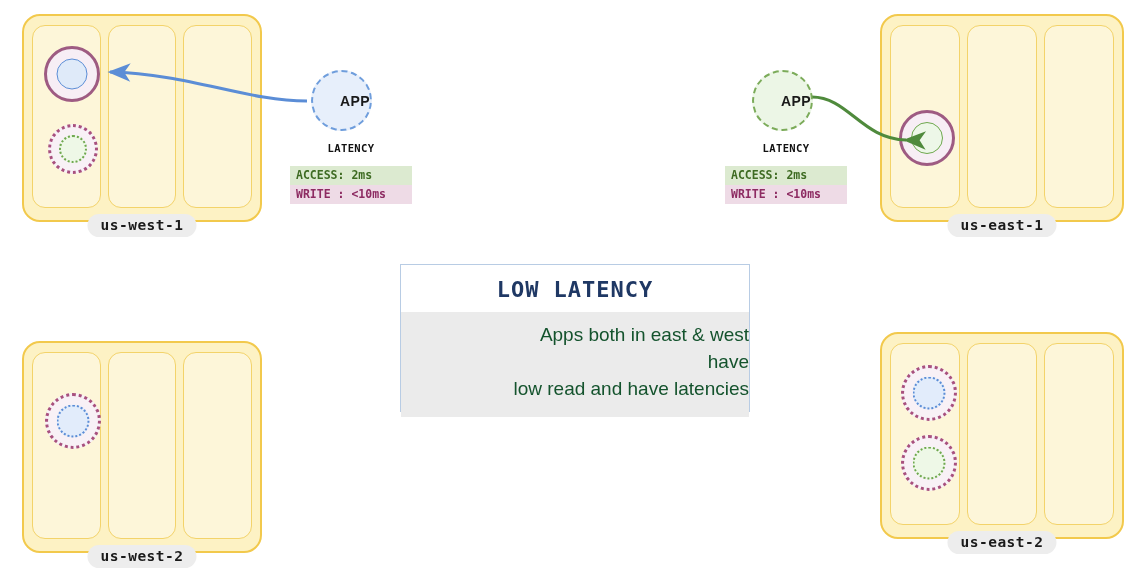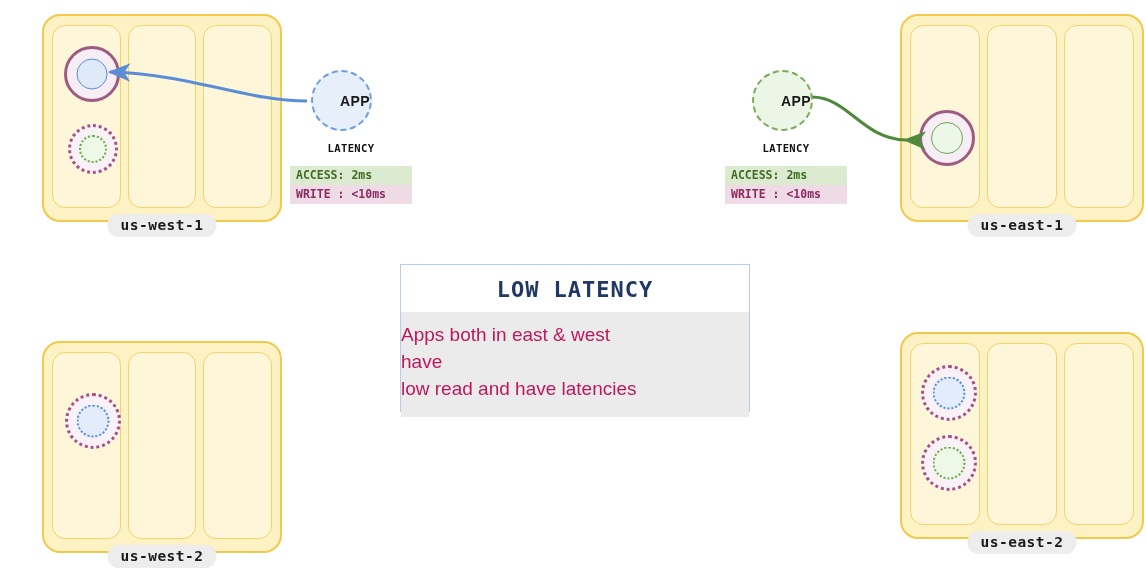--- a/index.html
+++ b/index.html
@@ -3,21 +3,21 @@
 <meta charset="utf-8">
 <style>
   html,body{margin:0;padding:0;background:#ffffff;}
   body{
     width:1146px;height:588px;position:relative;overflow:hidden;
     font-family:"Liberation Sans", sans-serif;
   }
   .stage{position:absolute;inset:0;}
 
   
-  .region{position:absolute;margin-left:20px;}
+  .region{position:absolute;}
   .region-box{
     position:absolute;left:0;top:0;width:100%;height:100%;
     background:#fdf2c4;
     border:2px solid #f2c94c;
     border-radius:18px;
     box-sizing:border-box;
   }
   .cols{
     position:absolute;left:10px;top:11px;right:10px;bottom:14px;
     display:flex;gap:7px;
@@ -95,23 +95,23 @@
   .info-head{
     background:#ffffff;
     text-align:center;
     font-family:"DejaVu Sans Mono","Liberation Mono",monospace;
     font-weight:bold;font-size:22px;color:#1f3864;
     letter-spacing:1px;
     padding:12px 0 10px 0;
   }
   .info-body{
     background:#ebebeb;
-    text-align:left;
+    text-align:right;
     font-family:"Liberation Sans", sans-serif;
-    font-size:19px;color:#be185d;
+    font-size:19px;color:#14532d;
     padding:10px 0 14px 0;line-height:1.42;
   }
 
   svg.arrows{position:absolute;left:0;top:0;width:1146px;height:588px;overflow:visible;}
 </style>
 </head>
 <body>
 
 <div class="stage">
 

